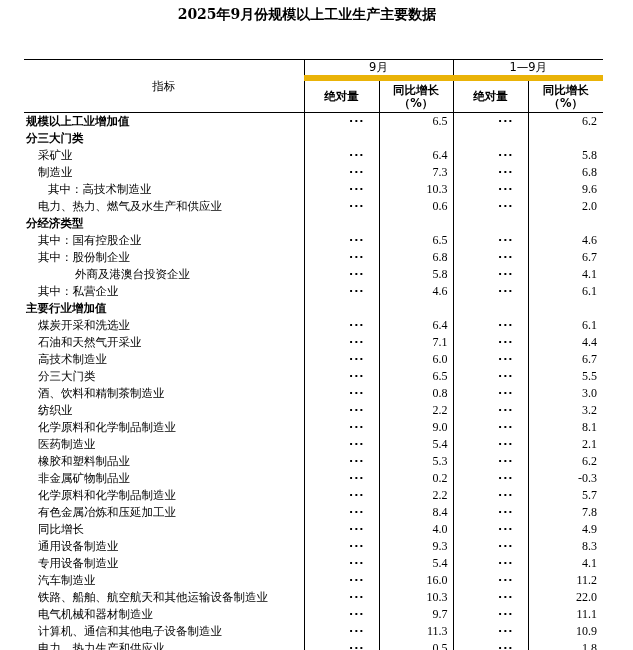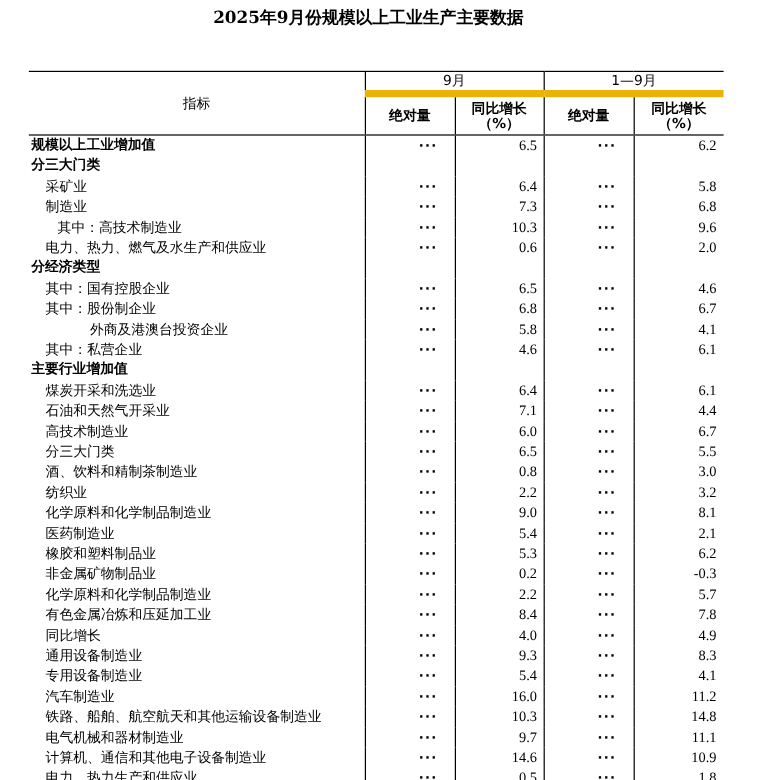--- a/index.html
+++ b/index.html
@@ -258,33 +258,33 @@
         <td class="abs vl">···</td>
         <td class="num vl">16.0</td>
         <td class="abs vl">···</td>
         <td class="num r vl">11.2</td>
       </tr>
       <tr>
         <td class="name lv1">铁路、船舶、航空航天和其他运输设备制造业</td>
         <td class="abs vl">···</td>
         <td class="num vl">10.3</td>
         <td class="abs vl">···</td>
-        <td class="num r vl">14.8</td>
+        <td class="num r vl">22.0</td>
       </tr>
       <tr>
         <td class="name lv1">电气机械和器材制造业</td>
         <td class="abs vl">···</td>
         <td class="num vl">9.7</td>
         <td class="abs vl">···</td>
         <td class="num r vl">11.1</td>
       </tr>
       <tr>
         <td class="name lv1">计算机、通信和其他电子设备制造业</td>
         <td class="abs vl">···</td>
-        <td class="num vl">14.6</td>
+        <td class="num vl">11.3</td>
         <td class="abs vl">···</td>
         <td class="num r vl">10.9</td>
       </tr>
       <tr>
         <td class="name lv1">电力、热力生产和供应业</td>
         <td class="abs vl">···</td>
         <td class="num vl">0.5</td>
         <td class="abs vl">···</td>
         <td class="num r vl">1.8</td>
       </tr>

